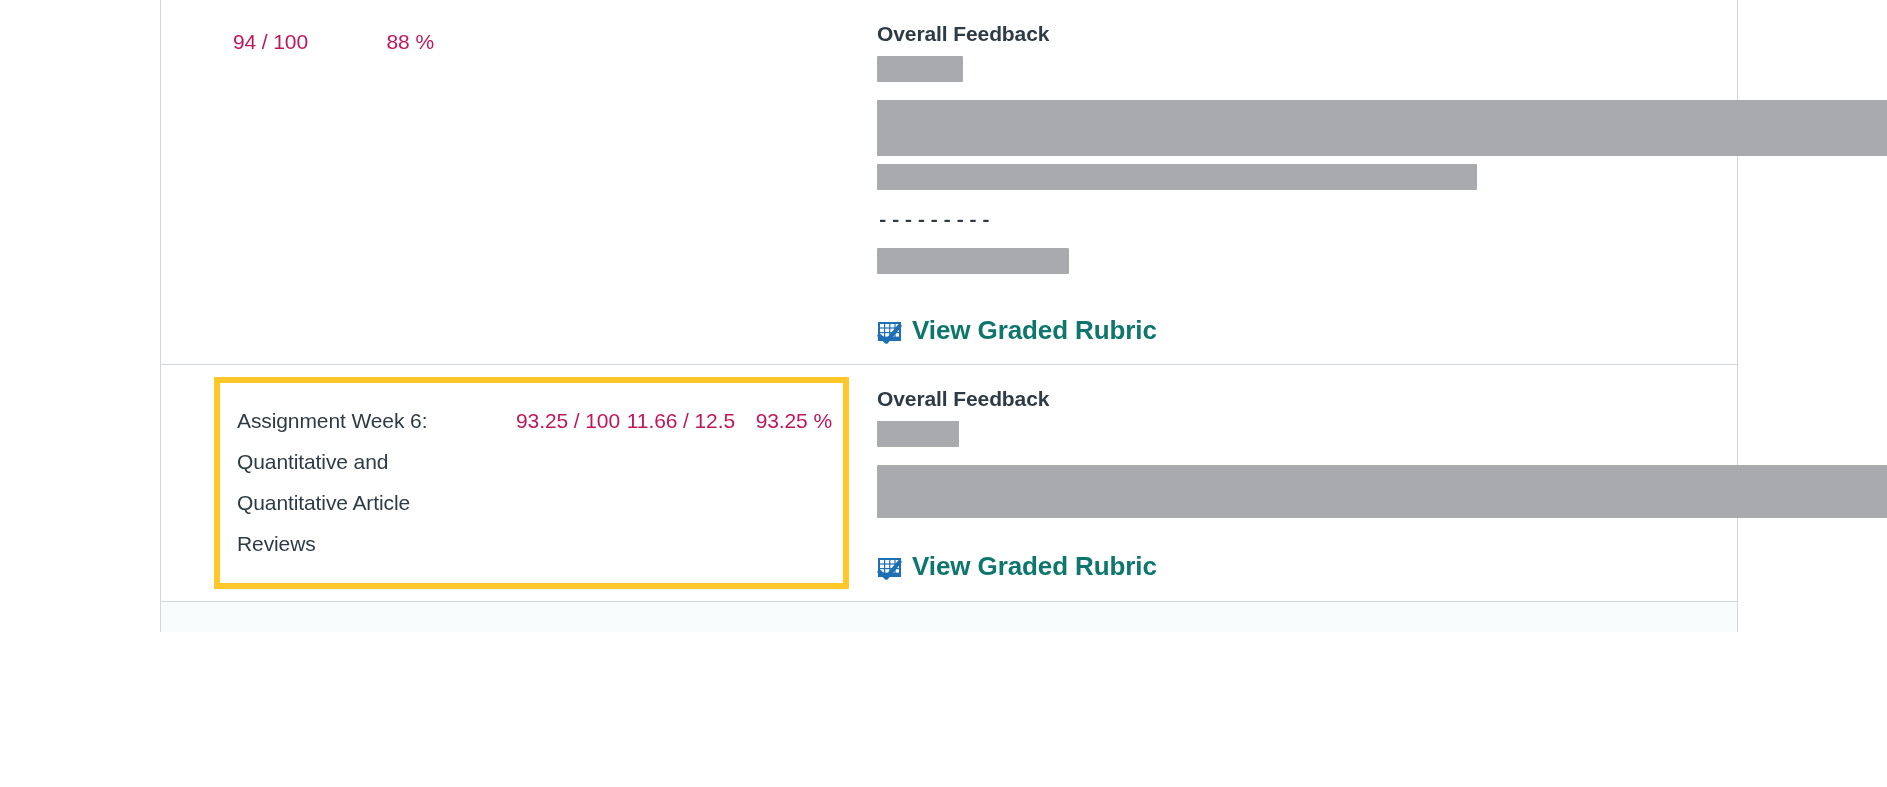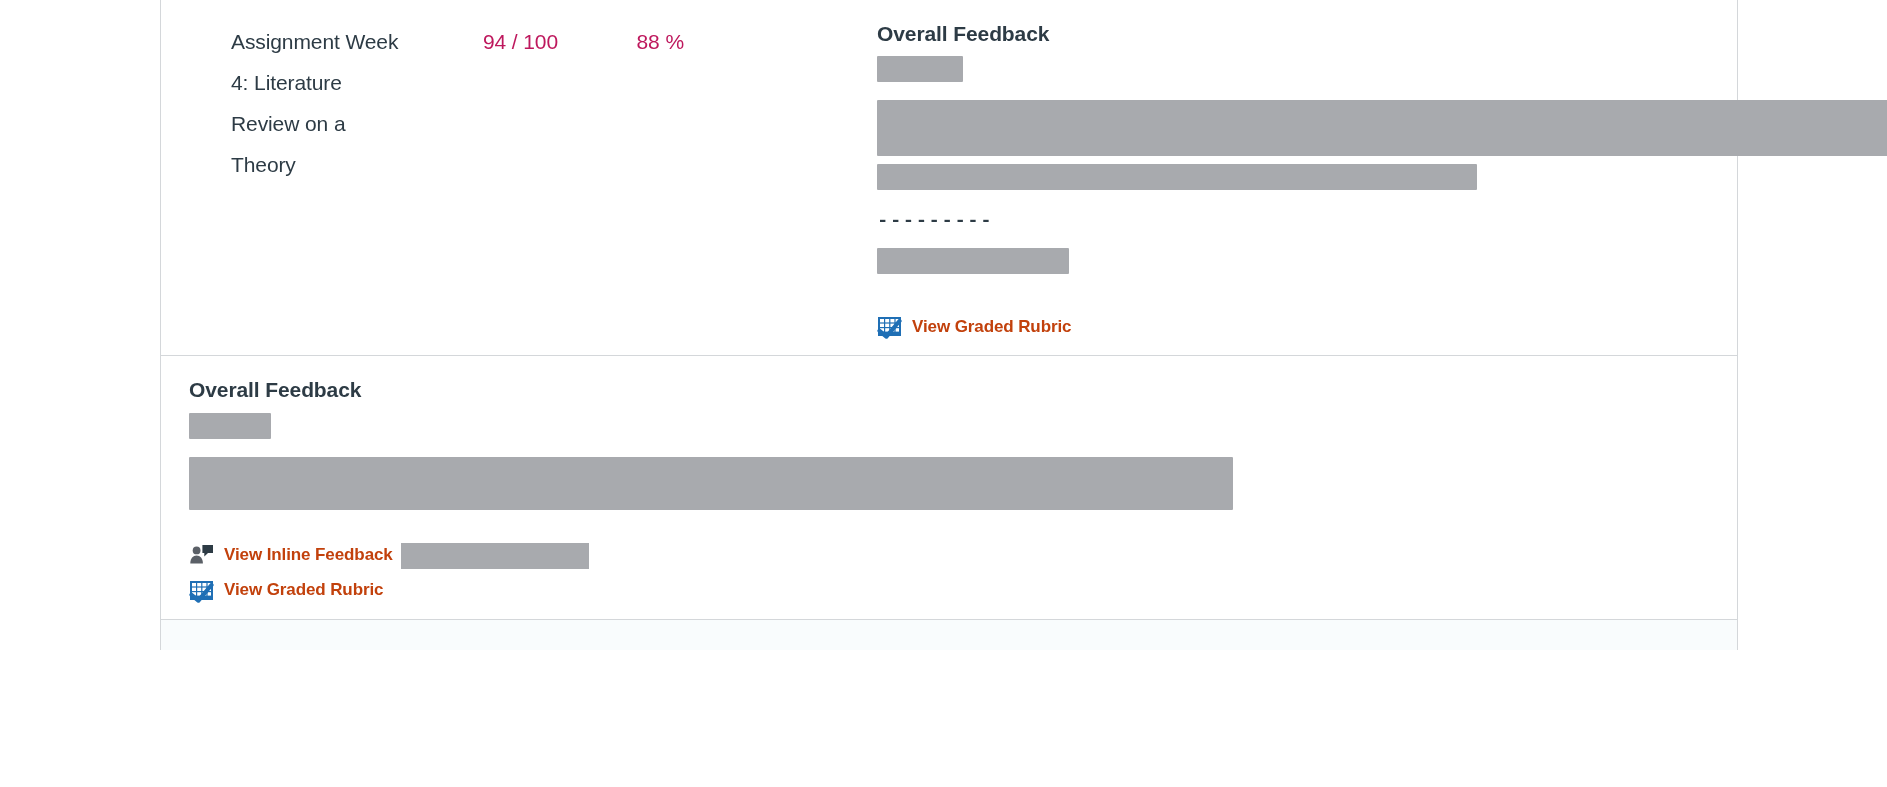--- a/index.html
+++ b/index.html
@@ -141,23 +141,23 @@
   
   .link-row {
     display: flex;
     align-items: center;
     gap: 10px;
     margin-top: 2px;
   }
   .link-row + .link-row { margin-top: 10px; }
 
   .link-text {
-    font-size: 17px;
+    font-size: 26px;
     line-height: 1.3;
-    color: #c2410c;
+    color: #0f766e;
     text-decoration: none;
     white-space: nowrap;
     letter-spacing: -0.1px;
     cursor: pointer;
   }
 
   .icon {
     flex: 0 0 auto;
     display: inline-flex;
     align-items: center;
@@ -180,21 +180,20 @@
 </head>
 <body>
 
 <div class="screen">
 
   <div class="grades-table">
 
     <div class="grade-row">
 
       <div class="row-left">
-        <div class="cell-title">Assignment Week 4: Literature Review on a Theory</div>
         <div class="cell-score">94 / 100</div>
         <div class="cell-percent">88 %</div>
       </div>
 
       <div class="row-right">
         <div class="feedback-heading">Overall Feedback</div>
 
         <div class="redact" style="width:86px;"></div>
 
         <div class="spacer-18"></div>
@@ -236,43 +235,38 @@
               <path d="M2.5 16.8 L9.4 22.6 L22.5 7.0" fill="none" stroke="#1f6fb5" stroke-width="4.2" stroke-linecap="round" stroke-linejoin="round"></path>
             </svg>
           </span>
           <span class="link-text">View Graded Rubric</span>
         </div>
       </div>
     </div>
 
     <div class="grade-row">
 
+      <div class="row-left highlighted">
+        <div class="cell-title">Assignment Week 6: Quantitative and Quantitative Article Reviews</div>
+        <div class="cell-score">93.25 / 100</div>
+        <div class="cell-points">11.66 / 12.5</div>
+        <div class="cell-percent">93.25 %</div>
+      </div>
 
       <div class="row-right">
         <div class="feedback-heading">Overall Feedback</div>
 
         <div class="redact" style="width:82px;"></div>
 
         <div class="spacer-18"></div>
 
         <div class="redact tall" style="width:1044px; height:53px;"></div>
 
         <div class="spacer-30"></div>
 
-        <div class="link-row">
-          <span class="icon">
-            <svg width="25" height="25" viewBox="0 0 25 25" aria-hidden="true">
-              <circle cx="7.6" cy="8.4" r="3.9" fill="#5b6067"></circle>
-              <path d="M1.3 21.5 C1.3 16.4 4.1 13.6 7.6 13.6 C11.1 13.6 13.9 16.4 13.9 21.5 Z" fill="#5b6067"></path>
-              <path d="M13.4 3.0 H24.0 V11.0 H19.0 L15.3 14.4 V11.0 H13.4 Z" fill="#2d3b45"></path>
-            </svg>
-          </span>
-          <span class="link-text">View Inline Feedback</span>
-          <span class="inline-redact-trail"></span>
-        </div>
 
         <div class="link-row">
           <span class="icon">
             <svg width="25" height="25" viewBox="0 0 25 25" aria-hidden="true">
               <rect x="1" y="3" width="23" height="19" fill="#1f6fb5"></rect>
               <g fill="#ffffff">
                 <rect x="3" y="5" width="4" height="3.4"></rect>
                 <rect x="8.2" y="5" width="4" height="3.4"></rect>
                 <rect x="13.4" y="5" width="4" height="3.4"></rect>
                 <rect x="18.6" y="5" width="3.4" height="3.4"></rect>

